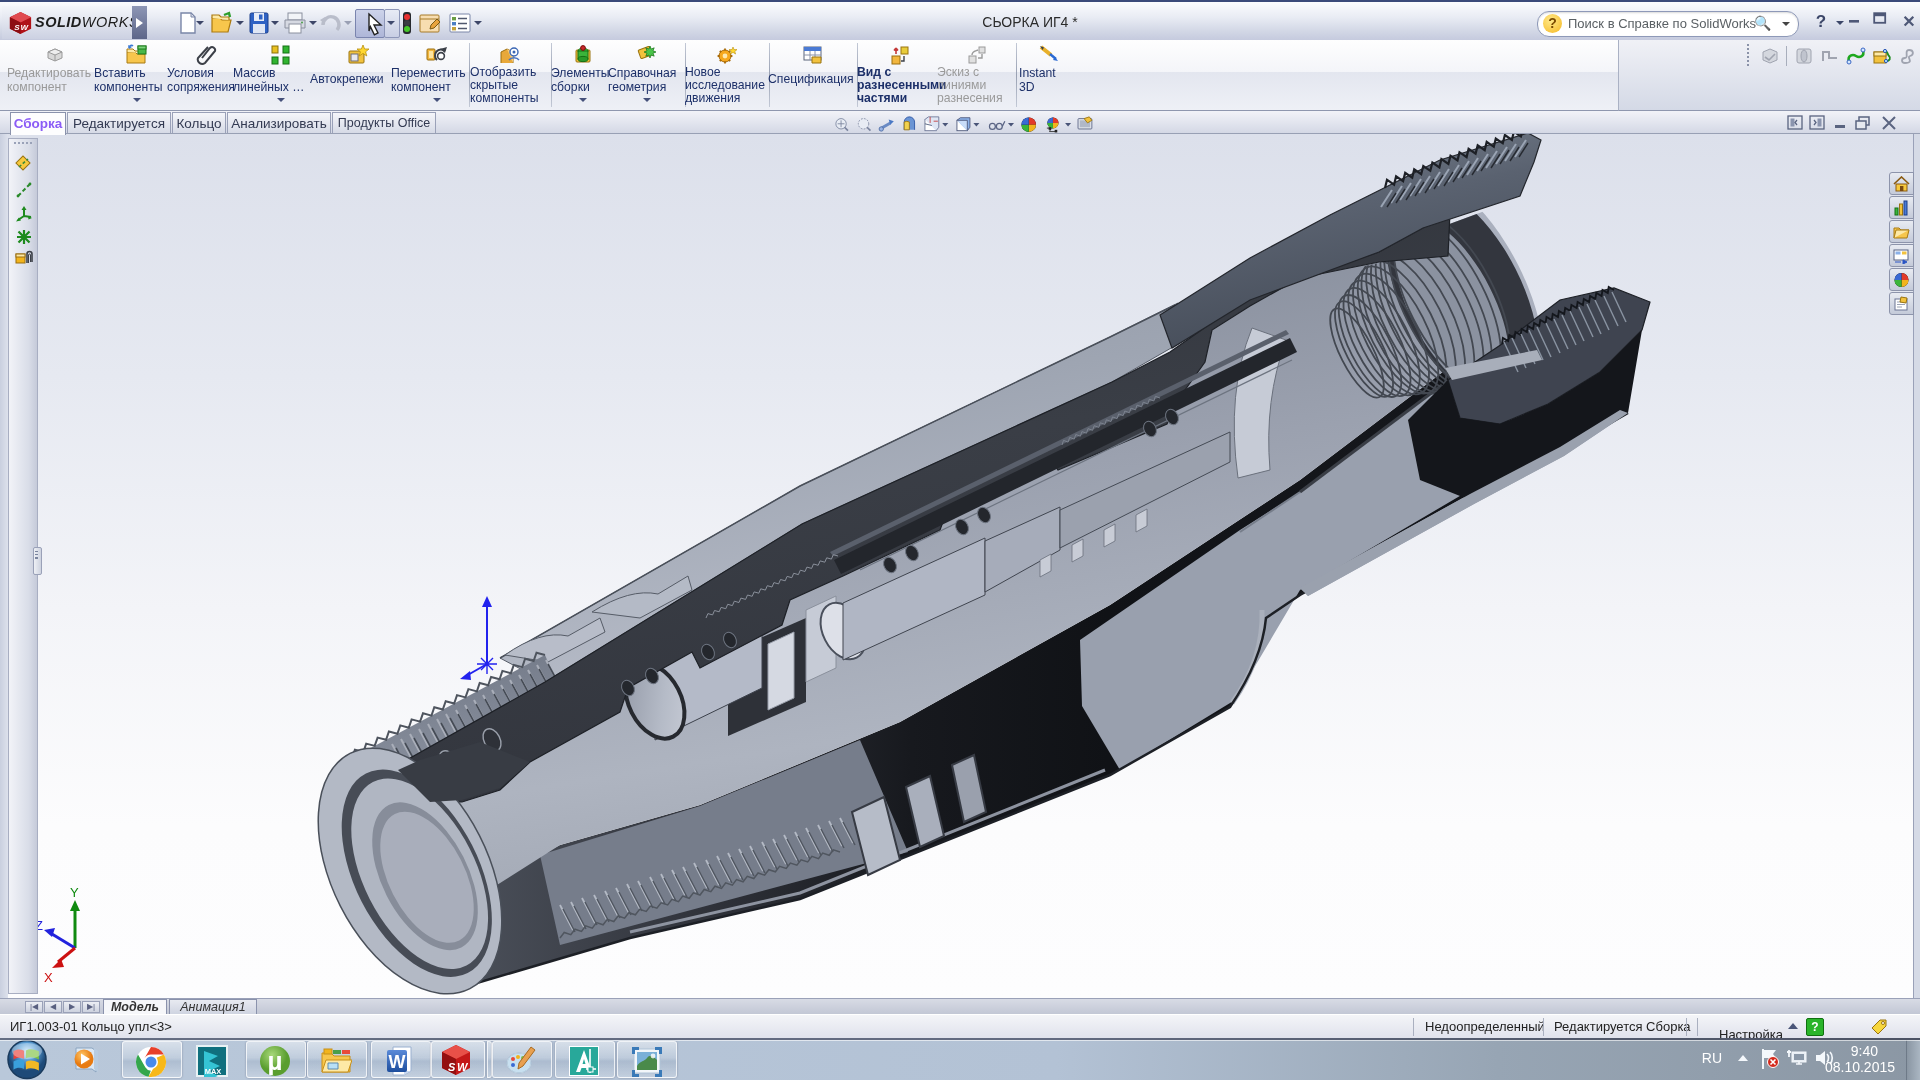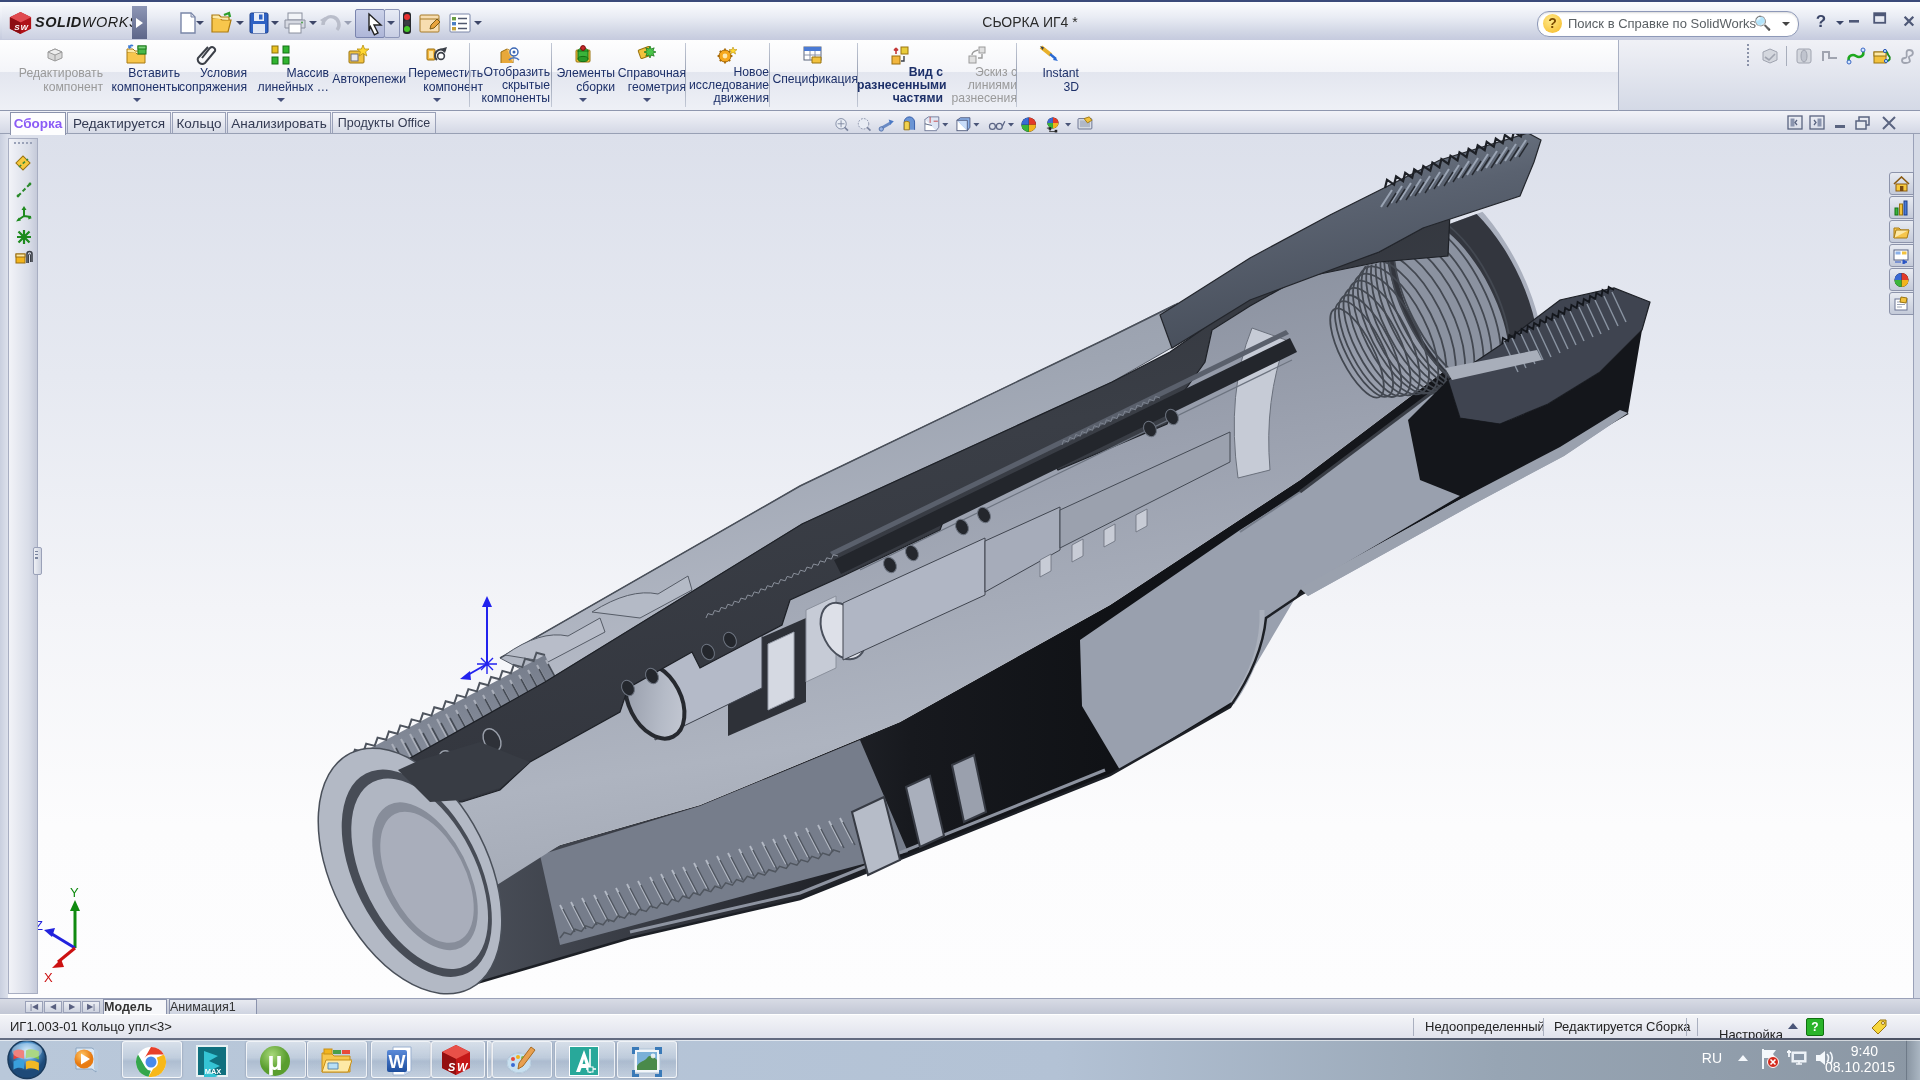--- a/index.html
+++ b/index.html
@@ -25,21 +25,21 @@
 #searchbox .mag{position:absolute;right:26px;top:3px;font-size:14px;color:#3a6ea8;}
 #searchbox .dd{position:absolute;right:8px;top:10px;border-left:4px solid transparent;border-right:4px solid transparent;border-top:4px solid #444;}
 .winbtn{position:absolute;top:10px;font-size:15px;color:#555;text-align:center;width:26px;height:20px;line-height:20px;}
 
 #ribbon{position:absolute;left:0;top:40px;width:1618px;height:71px;
  background:linear-gradient(180deg,#fefefe 0%,#f4f5f9 45%,#e3e6ef 46%,#eef0f6 100%);
  border-bottom:1px solid #8f97ae;box-sizing:border-box;}
 #ribbonright{position:absolute;left:1618px;top:40px;width:302px;height:71px;
  background:linear-gradient(180deg,#f0f1f6 0%,#e2e5ee 50%,#d4d9e6 100%);
  border-bottom:1px solid #8f97ae;border-left:1px solid #aab1c4;box-sizing:border-box;}
-.rbtn{position:absolute;top:0;text-align:right;font-size:12.2px;color:#1d3069;line-height:13.5px;}
+.rbtn{position:absolute;top:0;text-align:left;font-size:12.2px;color:#1d3069;line-height:13.5px;}
 .rbtn .ico{display:block;margin:4px auto 1px auto;width:22px;height:22px;position:relative;}
 .rbtn.gray{color:#9a9a9a;}
 .rsep{position:absolute;top:3px;width:1px;height:64px;background:linear-gradient(180deg,#c3c9d6,#98a0b2,#c3c9d6);}
 .rdd{position:absolute;width:0;height:0;border-left:4px solid transparent;border-right:4px solid transparent;border-top:4px solid #45507a;}
 
 #tabrow{position:absolute;left:0;top:111px;width:1920px;height:23px;
  background:linear-gradient(180deg,#f2f3f8 0%,#e0e3ed 60%,#d4d8e5 100%);border-bottom:1px solid #98a0b4;box-sizing:border-box;}
 .cmtab{position:absolute;top:1px;height:21px;line-height:21px;text-align:center;font-size:13.5px; background:linear-gradient(180deg,#f5f6fa,#d6dae6);border:1px solid #9aa1b8;border-bottom:none;box-sizing:border-box;color:#333a52;}
 .cmtab.active{background:#fdfdfe;font-weight:bold;color:#8b5cf6;height:23px;z-index:3;border-color:#8a92ac;}
 
@@ -48,21 +48,21 @@
 #vpleftedge{position:absolute;left:0;top:0;width:8px;height:864px;background:linear-gradient(90deg,#c9cfdf,#dde1ec);}
 #vprightedge{position:absolute;right:0;top:0;width:6px;height:864px;background:#d5dae6;border-left:1px solid #9aa1b8;}
 #leftbar{position:absolute;left:8px;top:4px;width:30px;height:856px;
  background:linear-gradient(90deg,#f2f3f8,#d9dde8 70%,#c5cad9);border:1px solid #a8aec2;box-sizing:border-box;}
 .lbico{position:absolute;left:6px;width:18px;height:18px;}
 #taskpane{position:absolute;right:5px;top:38px;width:26px;height:145px;}
 .tpbtn{position:absolute;left:0;width:25px;height:23px;background:linear-gradient(180deg,#e8ebf2,#c4cad9);border:1px solid #8d94ab;border-radius:3px 0 0 3px;box-sizing:border-box;}
 
 #modeltabs{position:absolute;left:0;top:998px;width:1920px;height:16px;background:linear-gradient(180deg,#d8dbe5,#c2c7d5);border-top:1px solid #9aa1b8;box-sizing:border-box;}
 .navb{position:absolute;top:2px;width:18px;height:12px;background:linear-gradient(180deg,#eceef4,#cdd2df);border:1px solid #9aa1b8;box-sizing:border-box;font-size:8px;line-height:10px;text-align:center;color:#596080;}
-.mtab{position:absolute;top:0px;height:15px;line-height:15px;font-size:12.5px;text-align:left;border:1px solid #8a92ac;border-bottom:none;box-sizing:border-box;background:linear-gradient(180deg,#e8eaf1,#cfd4e1);color:#333;}
+.mtab{position:absolute;top:0px;height:15px;line-height:15px;font-size:12.5px;text-align:center;border:1px solid #8a92ac;border-bottom:none;box-sizing:border-box;background:linear-gradient(180deg,#e8eaf1,#cfd4e1);color:#333;font-style:italic;}
 .mtab.active{background:#f6f7fa;font-weight:bold;}
 
 #statusbar{position:absolute;left:0;top:1014px;width:1920px;height:40px;background:linear-gradient(180deg,#f4f5f8 0%,#e3e5ee 50%,#d5d8e4 100%);border-top:1px solid #fff;box-sizing:border-box;font-size:13px;color:#222;}
 .ssep{position:absolute;top:3px;width:1px;height:18px;background:#aab0c0;}
 
 #taskbar{position:absolute;left:0;top:1038px;width:1920px;height:42px;
  background:linear-gradient(90deg,#b9c8da 0%,#b3c2d5 55%,#97a5b4 78%,#8b97a4 100%);}
 #taskbar:before{content:"";position:absolute;left:0;top:0;width:100%;height:2px;background:rgba(0,0,25,.45);}
 #taskbar:after{content:"";position:absolute;left:0;top:2px;width:100%;height:1px;background:rgba(255,255,255,.6);}
 .tbtn{position:absolute;top:3px;width:60px;height:37px;border:1px solid rgba(255,255,255,.75);border-radius:3px;

